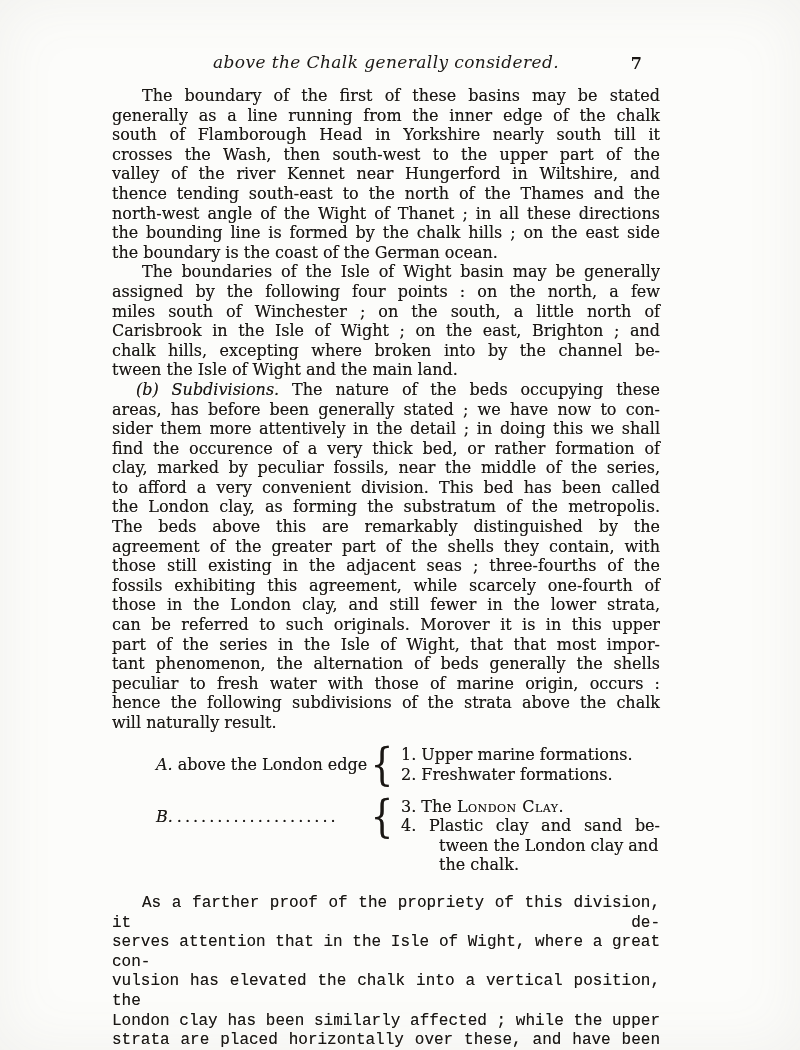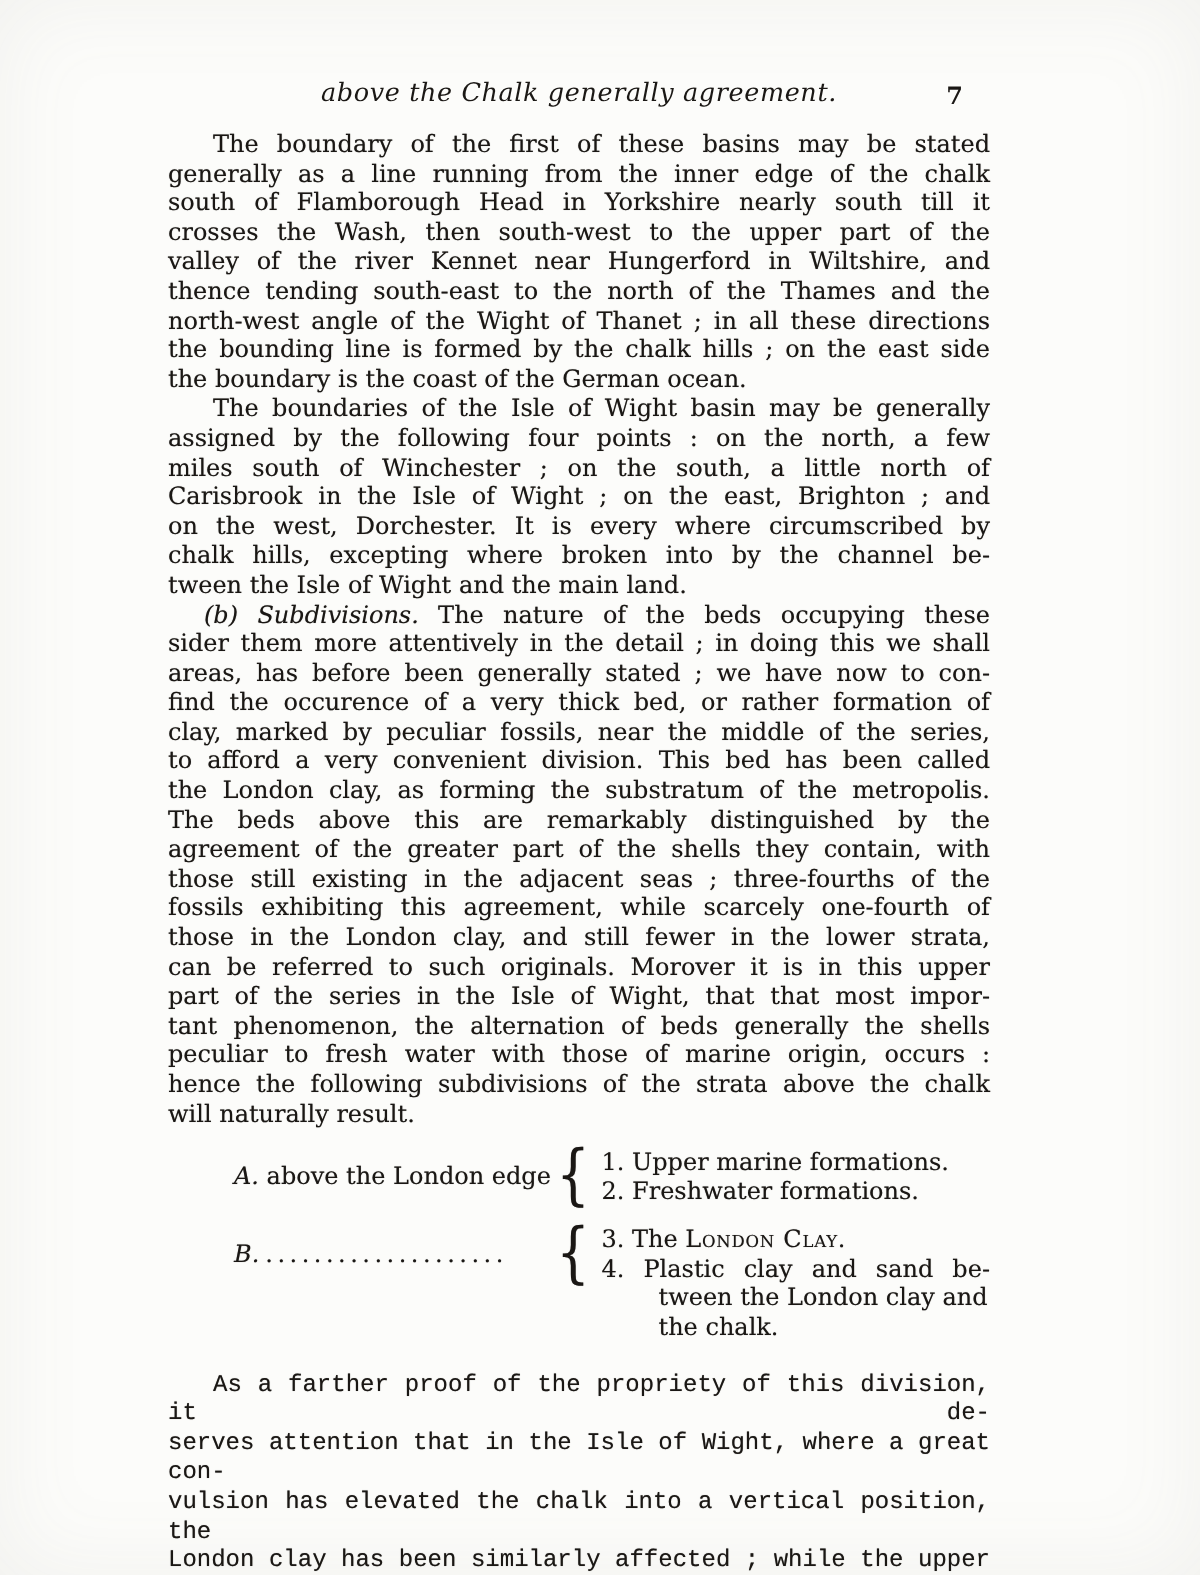--- a/index.html
+++ b/index.html
@@ -66,21 +66,21 @@
   .item4 .line { padding-left: 38px; text-align: right; text-align-last: left; }
   .item4 .line.first { padding-left: 0; text-align: justify; text-align-last: justify; }
   .para.last-para { margin-top: 19px; font-family: Liberation Mono, monospace; }
 </style>
 </head>
 <body>
 
 <div class="page">
 
   <div class="header">
-    <span class="running-title">above the Chalk generally agreement.</span>
+    <span class="running-title">above the Chalk generally considered.</span>
     <span class="page-number">7</span>
   </div>
 
   <div class="body-text">
 
     <div class="para indent">
         <div class="line first">The boundary of the first of these basins may be stated</div>
         <div class="line">generally as a line running from the inner edge of the chalk</div>
         <div class="line">south of Flamborough Head in Yorkshire nearly south till it</div>
         <div class="line">crosses the Wash, then south-west to the upper part of the</div>
@@ -89,34 +89,33 @@
         <div class="line">north-west angle of the Wight of Thanet ; in all these directions</div>
         <div class="line">the bounding line is formed by the chalk hills ; on the east side</div>
         <div class="line plast">the boundary is the coast of the German ocean.</div>
       </div>
 
     <div class="para indent">
         <div class="line first">The boundaries of the Isle of Wight basin may be generally</div>
         <div class="line">assigned by the following four points : on the north, a few</div>
         <div class="line">miles south of Winchester ; on the south, a little north of</div>
         <div class="line">Carisbrook in the Isle of Wight ; on the east, Brighton ; and</div>
-        <div class="line">on the west, Dorchester.  It is every where circumscribed by</div>
         <div class="line">chalk hills, excepting where broken into by the channel be-</div>
         <div class="line plast">tween the Isle of Wight and the main land.</div>
       </div>
 
     <div class="para">
       <div class="firstline">
         <span class="it">(b)</span>
         <span class="it">Subdivisions.</span>
         <span>The nature of the beds occupying these</span>
       </div>
       <div class="lines">
+          <div class="line first">areas, has before been generally stated ; we have now to con-</div>
           <div class="line">sider them more attentively in the detail ; in doing this we shall</div>
-          <div class="line first">areas, has before been generally stated ; we have now to con-</div>
           <div class="line">find the occurence of a very thick bed, or rather formation of</div>
           <div class="line">clay, marked by peculiar fossils, near the middle of the series,</div>
           <div class="line">to afford a very convenient division.  This bed has been called</div>
           <div class="line">the London clay, as forming the substratum of the metropolis.</div>
           <div class="line">The beds above this are remarkably distinguished by the</div>
           <div class="line">agreement of the greater part of the shells they contain, with</div>
           <div class="line">those still existing in the adjacent seas ; three-fourths of the</div>
           <div class="line">fossils exhibiting this agreement, while scarcely one-fourth of</div>
           <div class="line">those in the London clay, and still fewer in the lower strata,</div>
           <div class="line">can be referred to such originals.  Morover it is in this upper</div>

